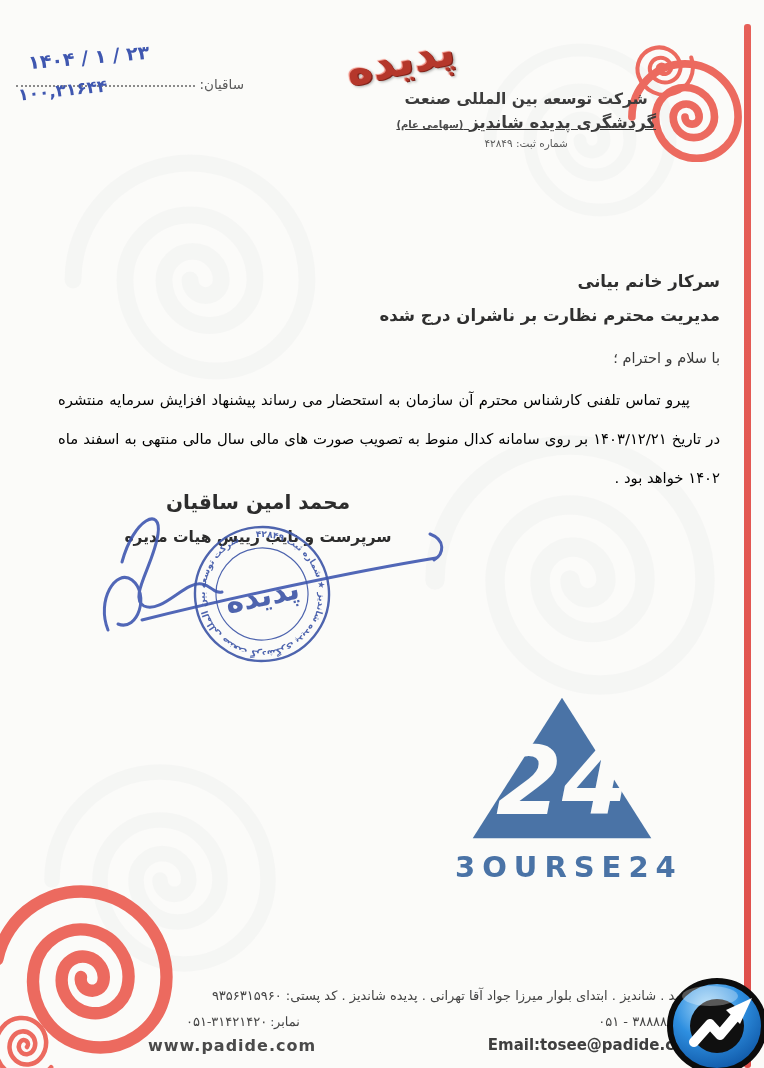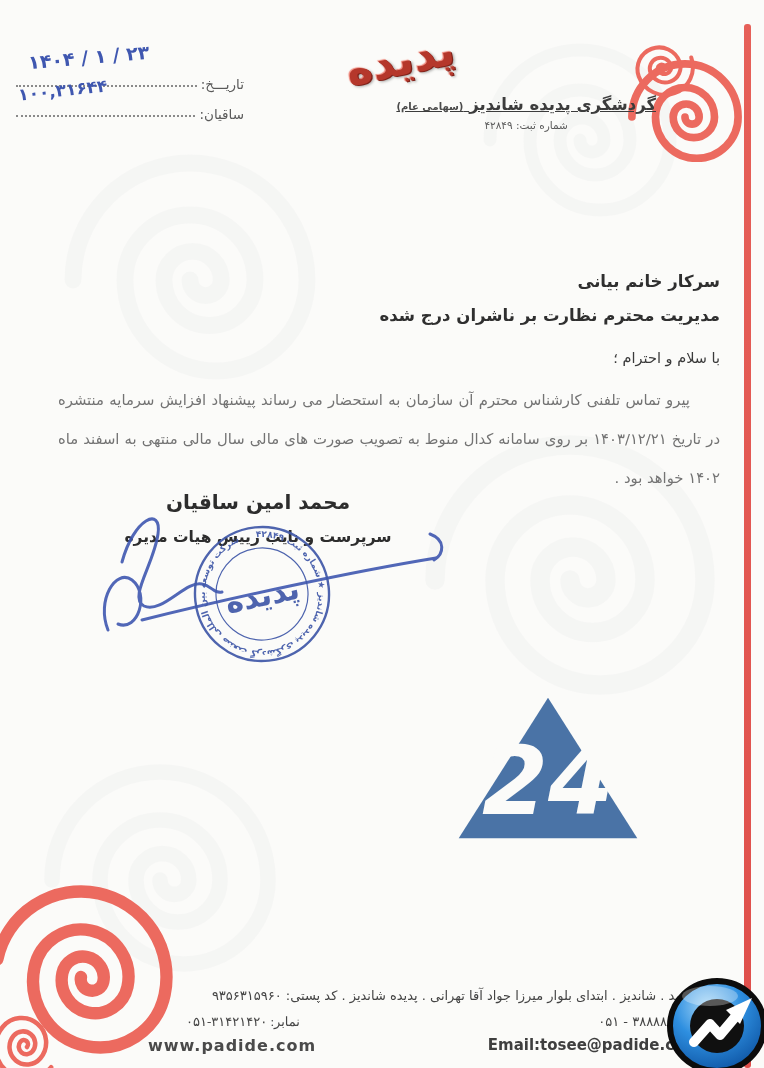--- a/index.html
+++ b/index.html
@@ -39,30 +39,30 @@
   .company { position:absolute; top:90px; right:108px; text-align:center; direction:rtl; color:#3c3c3c; }
   .company .l1 { font-size:15.5px; font-weight:bold; letter-spacing:.5px; }
   .company .l2 { font-size:16.5px; font-weight:bold; margin-top:5px;text-decoration:underline; }
   .company .l2 .suffix { font-size:10px; font-weight:bold; color:#4a4a4a; }
   .company .reg { font-size:10.5px; color:#5a5a5a; margin-top:5px; }
   
   .recip1 { position:absolute; top:272px; right:44px; direction:rtl; font-size:16.5px; font-weight:bold; color:#2f2f2f; }
   .recip2 { position:absolute; top:306px; right:44px; direction:rtl; font-size:16.5px; font-weight:bold; color:#2f2f2f; }
   .salut  { position:absolute; top:350px; right:44px; direction:rtl; font-size:14.5px; color:#3a3a3a; }
   .body-par { position:absolute; top:380px; right:44px; left:58px; direction:rtl;
-    font-size:14.8px; line-height:39px; text-align:justify; color:#737373; text-indent:30px; }
+    font-size:14.8px; line-height:39px; text-align:justify; color:#000000; text-indent:30px; }
   .signer { position:absolute; left:108px; width:300px; text-align:center; direction:rtl;
             font-weight:bold; color:#2d2d2d; }
   .signer-name  { top:490px; font-size:20px; }
   .signer-title { top:528px; font-size:15.5px; }
   
   .stamp { position:absolute; top:512px; left:180px; opacity:.92; transform:rotate(-6deg); }
   .sig   { position:absolute; top:500px; left:100px; }
   
-  .bourse { position:absolute; top:692px; left:448px; width:214px; text-align:left; }
+  .bourse { position:absolute; top:692px; left:448px; width:214px; text-align:right; }
   .bourse-text { margin-top:2px; font-size:29px; font-weight:bold; letter-spacing:7px;
                  color:#4a73a6; direction:ltr; text-indent:7px; }
   
   .footer-address { position:absolute; top:988px; right:64px; left:150px; direction:rtl;
                     text-align:right; font-size:13px; color:#444; }
   .footer-phone { position:absolute; top:1014px; right:64px; direction:rtl; font-size:13px; color:#444; }
   .footer-fax   { position:absolute; top:1014px; left:186px; direction:rtl; font-size:13px; color:#444;font-family:Liberation Serif, serif; }
   .footer-email { position:absolute; top:1036px; right:64px; font-size:15px; font-weight:bold;
                   color:#3f3f3f; direction:ltr; }
   .footer-web   { position:absolute; top:1036px; left:148px; font-size:16px; font-weight:bold;
@@ -103,34 +103,31 @@
     </svg>
   <svg class="spiral-bl" width="210" height="190" viewBox="0 0 200 200" style="transform:rotate(12deg)">
       <use href="#spiral" stroke="#ec6a5f"></use>
     </svg>
   <svg class="spiral-bl-curl" width="70" height="70" viewBox="0 0 200 200" style="transform:rotate(-140deg)">
       <use href="#spiral" stroke="#ec6a5f"></use>
     </svg>
 
   <div class="fields">
     <div class="frow">
-      <span class="flabel">تاریـــخ:</span>
-      <span class="fdots"></span>
-    </div>
-    <div class="frow">
       <span class="flabel">ساقیان:</span>
       <span class="fdots"></span>
     </div>
     <div class="hand hand-date">۱۴۰۴ / ۱ / ۲۳</div>
     <div class="hand hand-num">۱۰۰,۳۱۶۴۴</div>
   </div>
 
   <div class="logo-padideh">پدیده</div>
 
   <div class="company">
+    <div class="l1">شرکت توسعه بین المللی صنعت</div>
     <div class="l2">
       <span>گردشگری پدیده شاندیز</span>
       <span class="suffix">(سهامی عام)</span>
     </div>
     <div class="reg">شماره ثبت: ۴۲۸۴۹</div>
   </div>
 
   <div class="recip1">سرکار خانم بیانی</div>
   <div class="recip2">مدیریت محترم نظارت بر ناشران درج شده</div>
   <div class="salut">با سلام و احترام ؛</div>
@@ -158,20 +155,21 @@
       <textPath href="#stampCircle">شرکت توسعه بین المللی صنعت گردشگری پدیده شاندیز ★ شماره ثبت ۴۲۸۴۹</textPath>
     </text>
     <text x="82" y="94" text-anchor="middle" font-size="30" font-weight="bold" fill="#4058a8" transform="rotate(-6 82 82)">پدیده</text>
   </svg>
 
   <div class="bourse">
     <svg width="200" height="152" viewBox="0 0 200 160">
       <polygon points="100,6 194,154 6,154" fill="#4a73a6"></polygon>
       <text x="100" y="128" text-anchor="middle" font-size="100" font-weight="bold" font-style="italic" fill="#fbfbf9">24</text>
     </svg>
+    <div class="bourse-text">3OURSE24</div>
   </div>
 
   <div class="footer-address">مشهد . شاندیز . ابتدای بلوار میرزا جواد آقا تهرانی . پدیده شاندیز . کد پستی: ۹۳۵۶۳۱۵۹۶۰</div>
   <div class="footer-phone">تلفن: ۳۸۸۸۸ - ۰۵۱</div>
   <div class="footer-fax">
     <span>نمابر:</span>
     <span dir="ltr">۰۵۱-۳۱۴۲۱۴۲۰</span>
   </div>
   <div class="footer-email">Email:tosee@padide.com</div>
   <div class="footer-web">www.padide.com</div>

